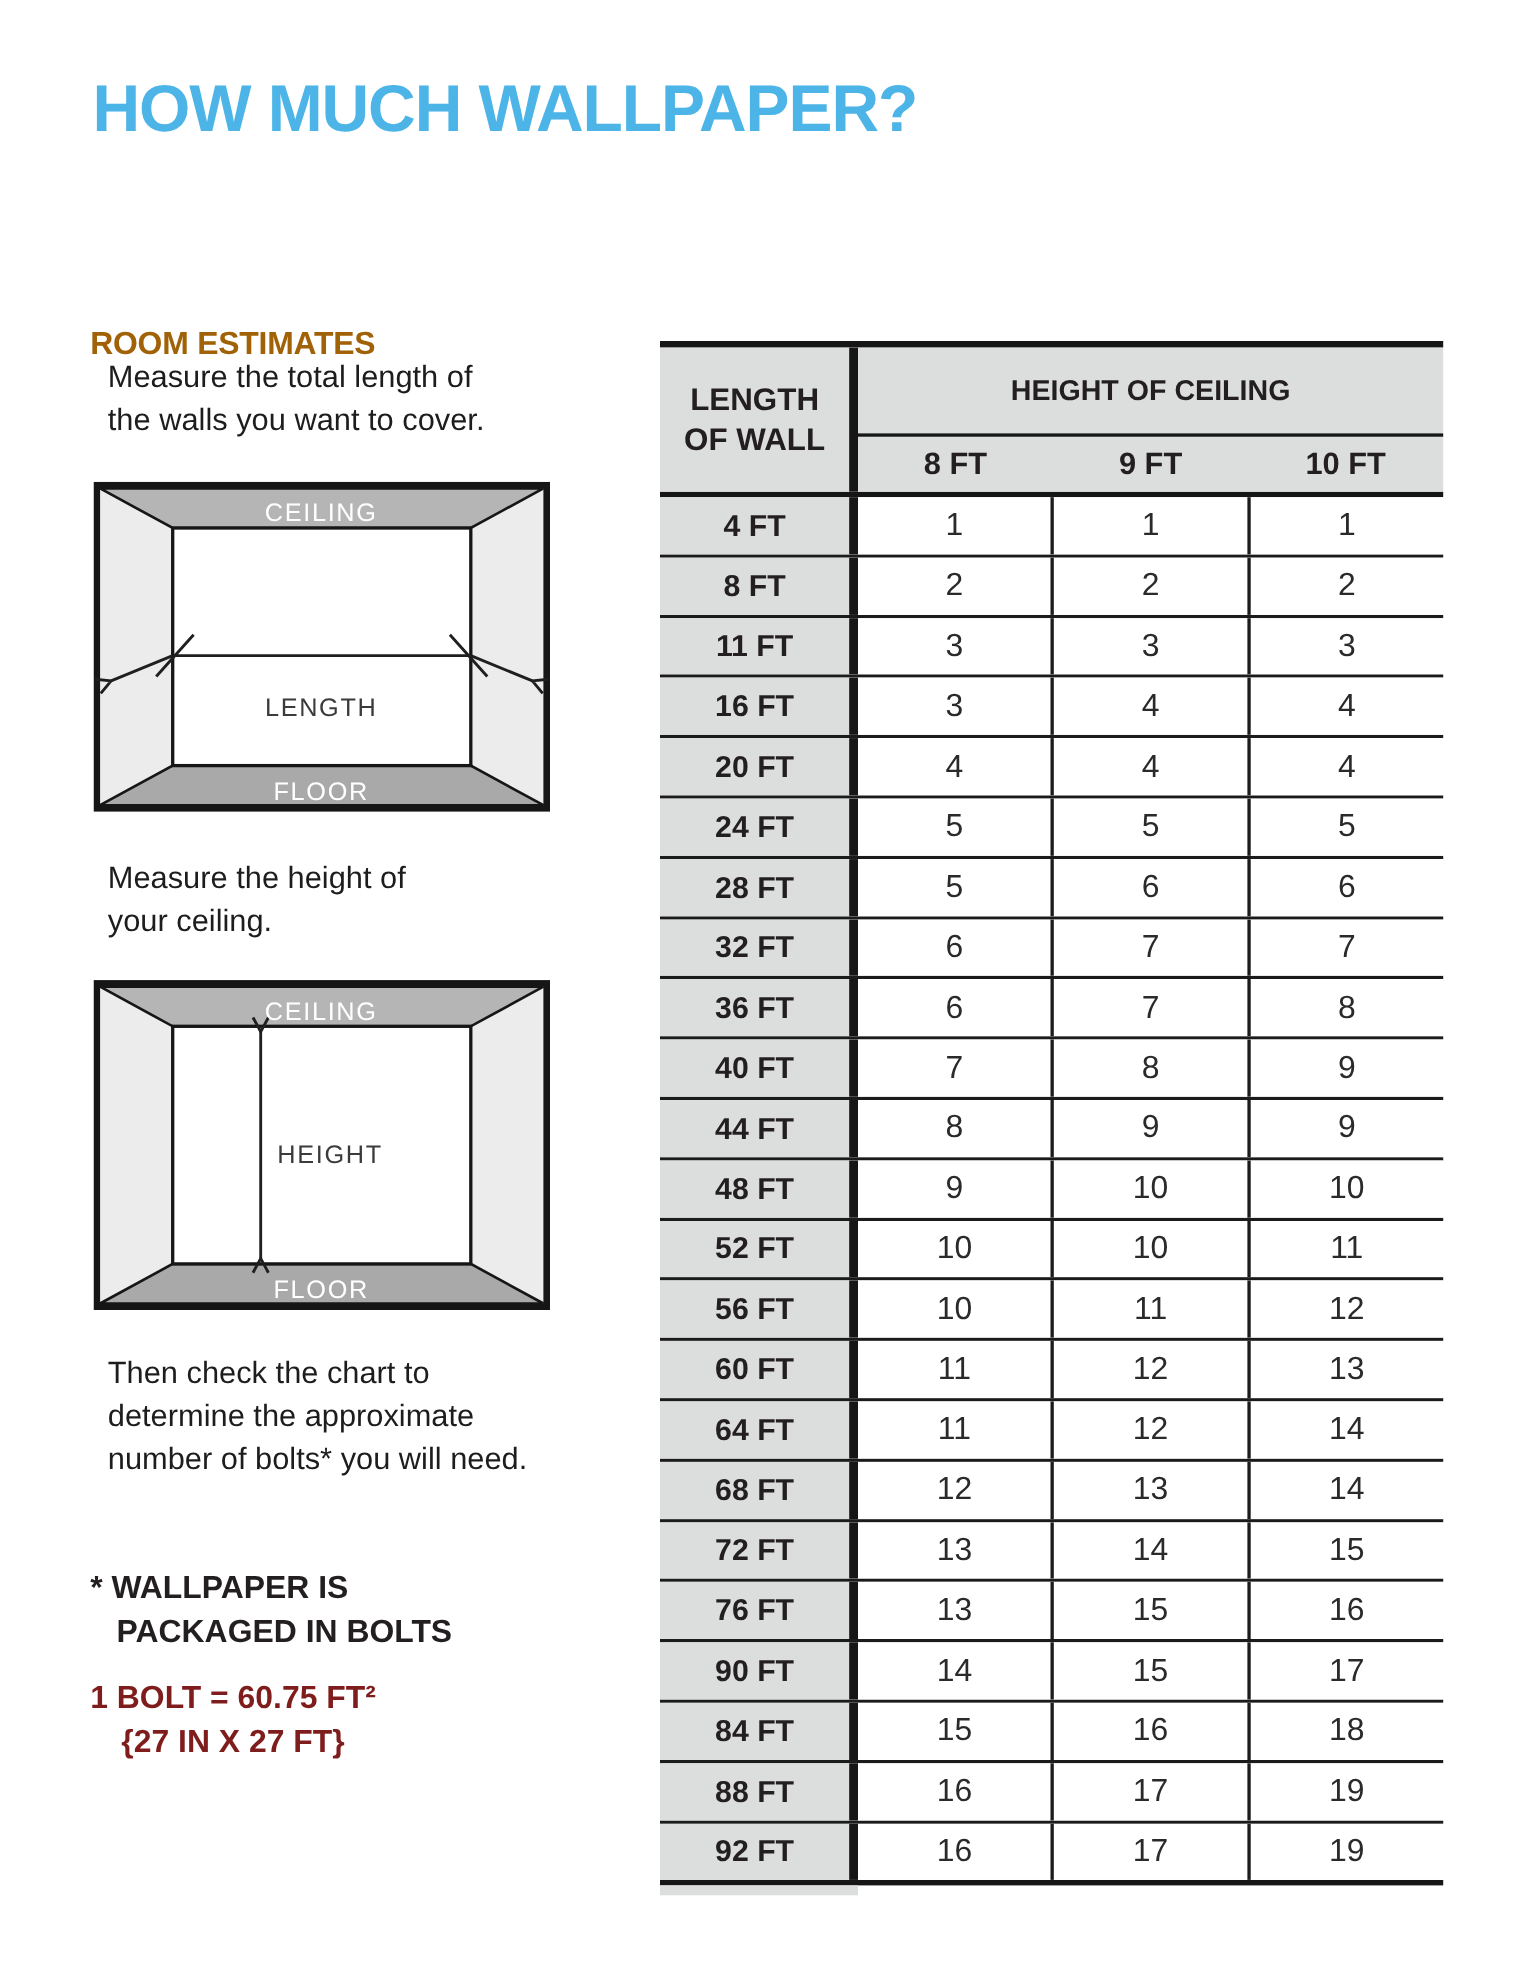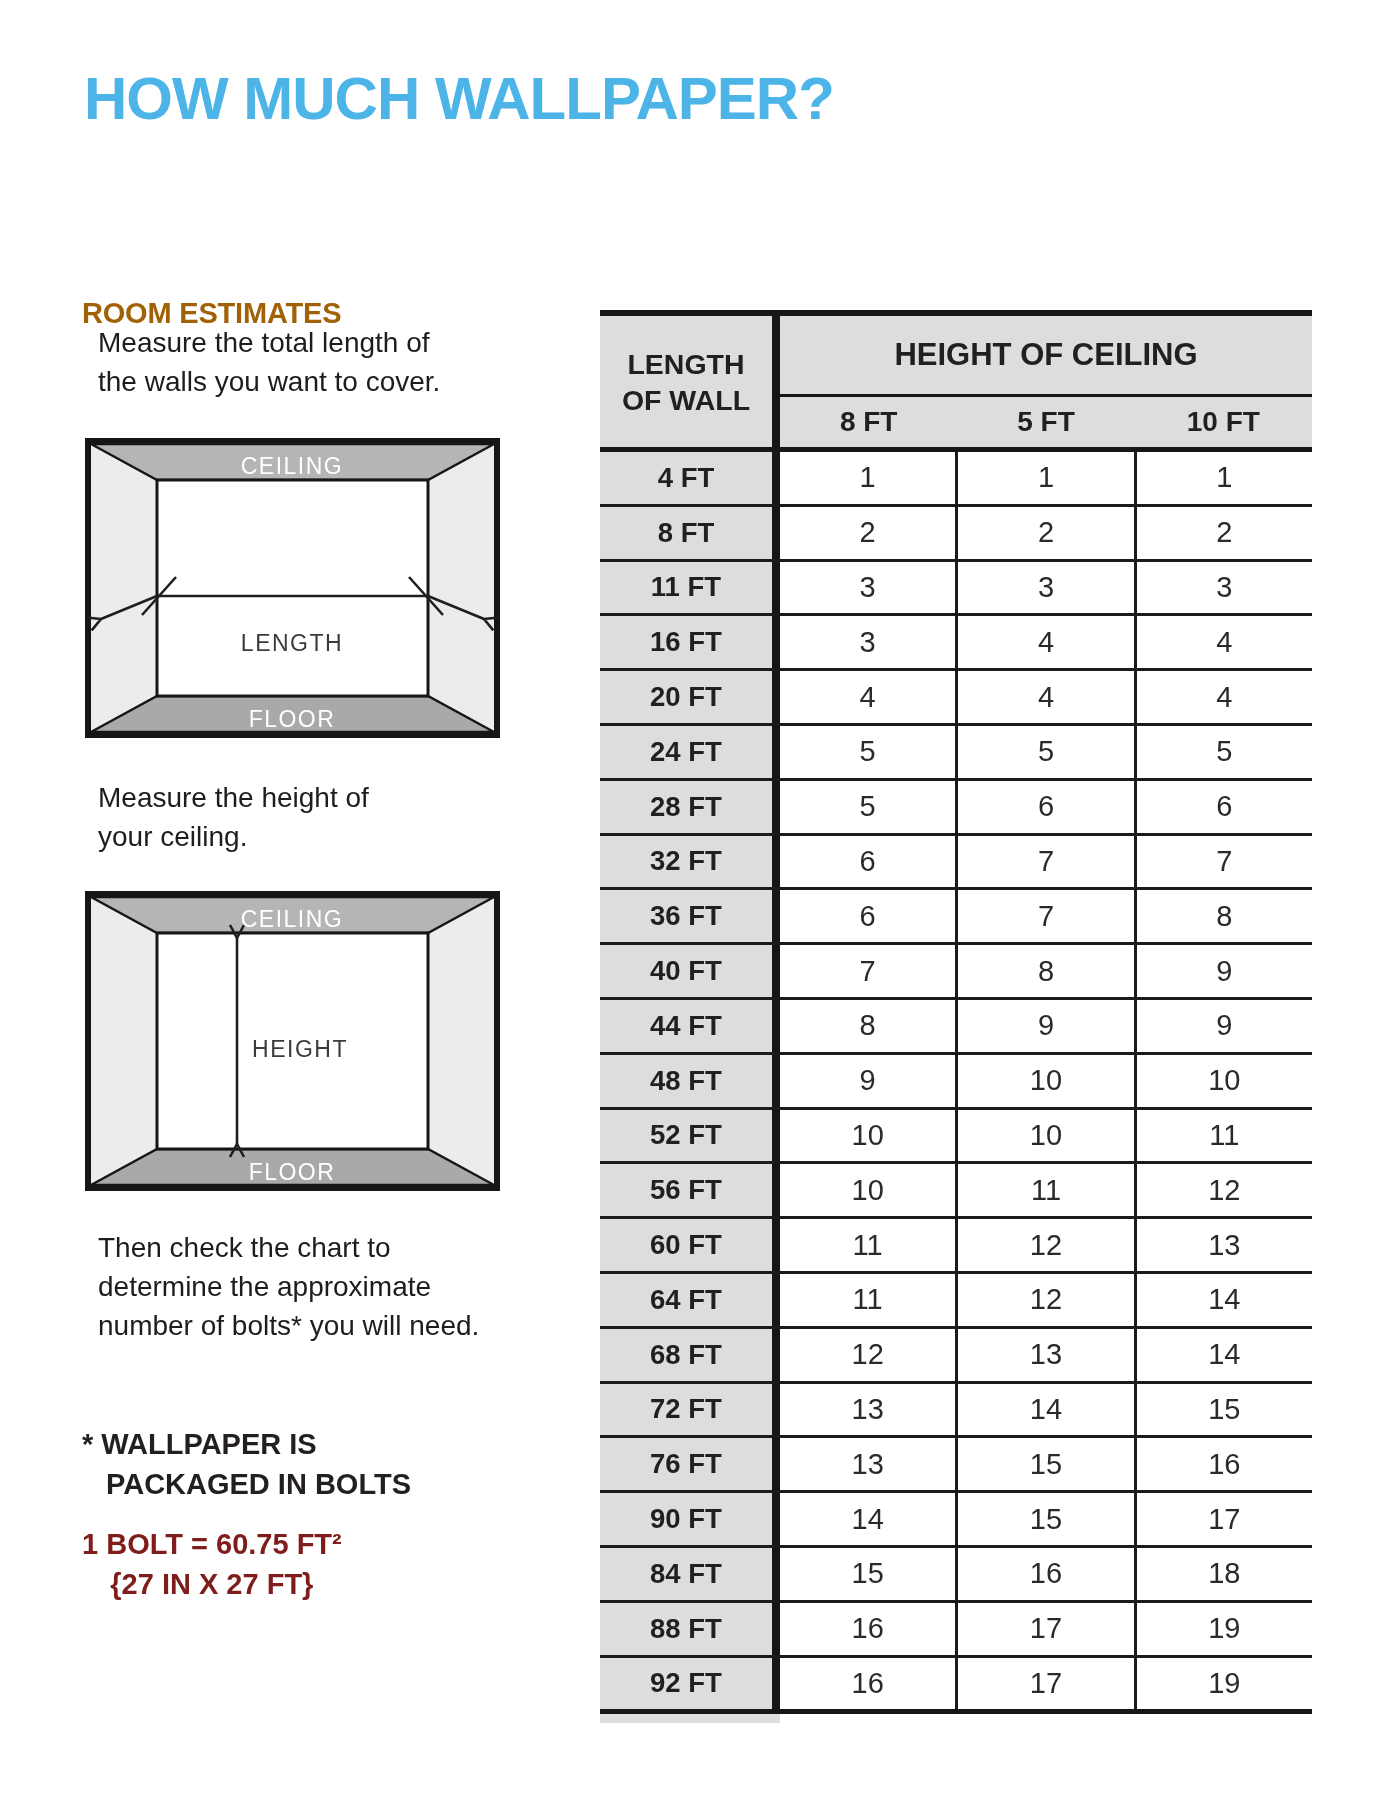--- a/index.html
+++ b/index.html
@@ -40,21 +40,21 @@
   .bolt-table{left:600px;top:310px;width:712px;}
   .t-topborder{height:6px;background:#161616;}
   .t-header{display:flex;}
   .t-rowhead{
     width:172px;border-right:8px solid #161616;background:#dcdddd;
     display:flex;align-items:center;justify-content:center;text-align:center;
     font-size:28.5px;font-weight:bold;line-height:36px;white-space:pre-line;height:131px;
   }
   .t-headright{flex:1;display:flex;flex-direction:column;background:#dcdddd;}
   .t-group{height:78px;display:flex;align-items:center;justify-content:center;
-    font-size:31px;font-weight:bold;}
+    font-size:26px;font-weight:bold;}
   .t-groupline{height:3px;background:#161616;}
   .t-cols{height:50px;display:flex;}
   .t-col{flex:1;display:flex;align-items:center;justify-content:center;
     font-size:28px;font-weight:bold;}
   .t-headborder{height:5px;background:#161616;}
   .t-body .t-row{display:flex;height:54.8px;border-top:3px solid #1b1b1b;box-sizing:border-box;}
   .t-body .t-row:first-child{border-top:0;height:51.8px;}
   .t-row .label{
     width:172px;border-right:8px solid #161616;background:#dcdddd;
     display:flex;align-items:center;justify-content:center;
@@ -135,21 +135,21 @@
   <div class="abs bolt-table">
     <div class="t-topborder"></div>
     <div class="t-header">
       <div class="t-rowhead">LENGTH
 OF WALL</div>
       <div class="t-headright">
         <div class="t-group">HEIGHT OF CEILING</div>
         <div class="t-groupline"></div>
         <div class="t-cols">
           <div class="t-col">8 FT</div>
-          <div class="t-col">5 FT</div>
+          <div class="t-col">9 FT</div>
           <div class="t-col">10 FT</div>
         </div>
       </div>
     </div>
     <div class="t-headborder"></div>
     <div class="t-body">
   <div class="t-row">
     <div class="label">4 FT</div>
     <div class="cell">1</div>
     <div class="cell">1</div>

